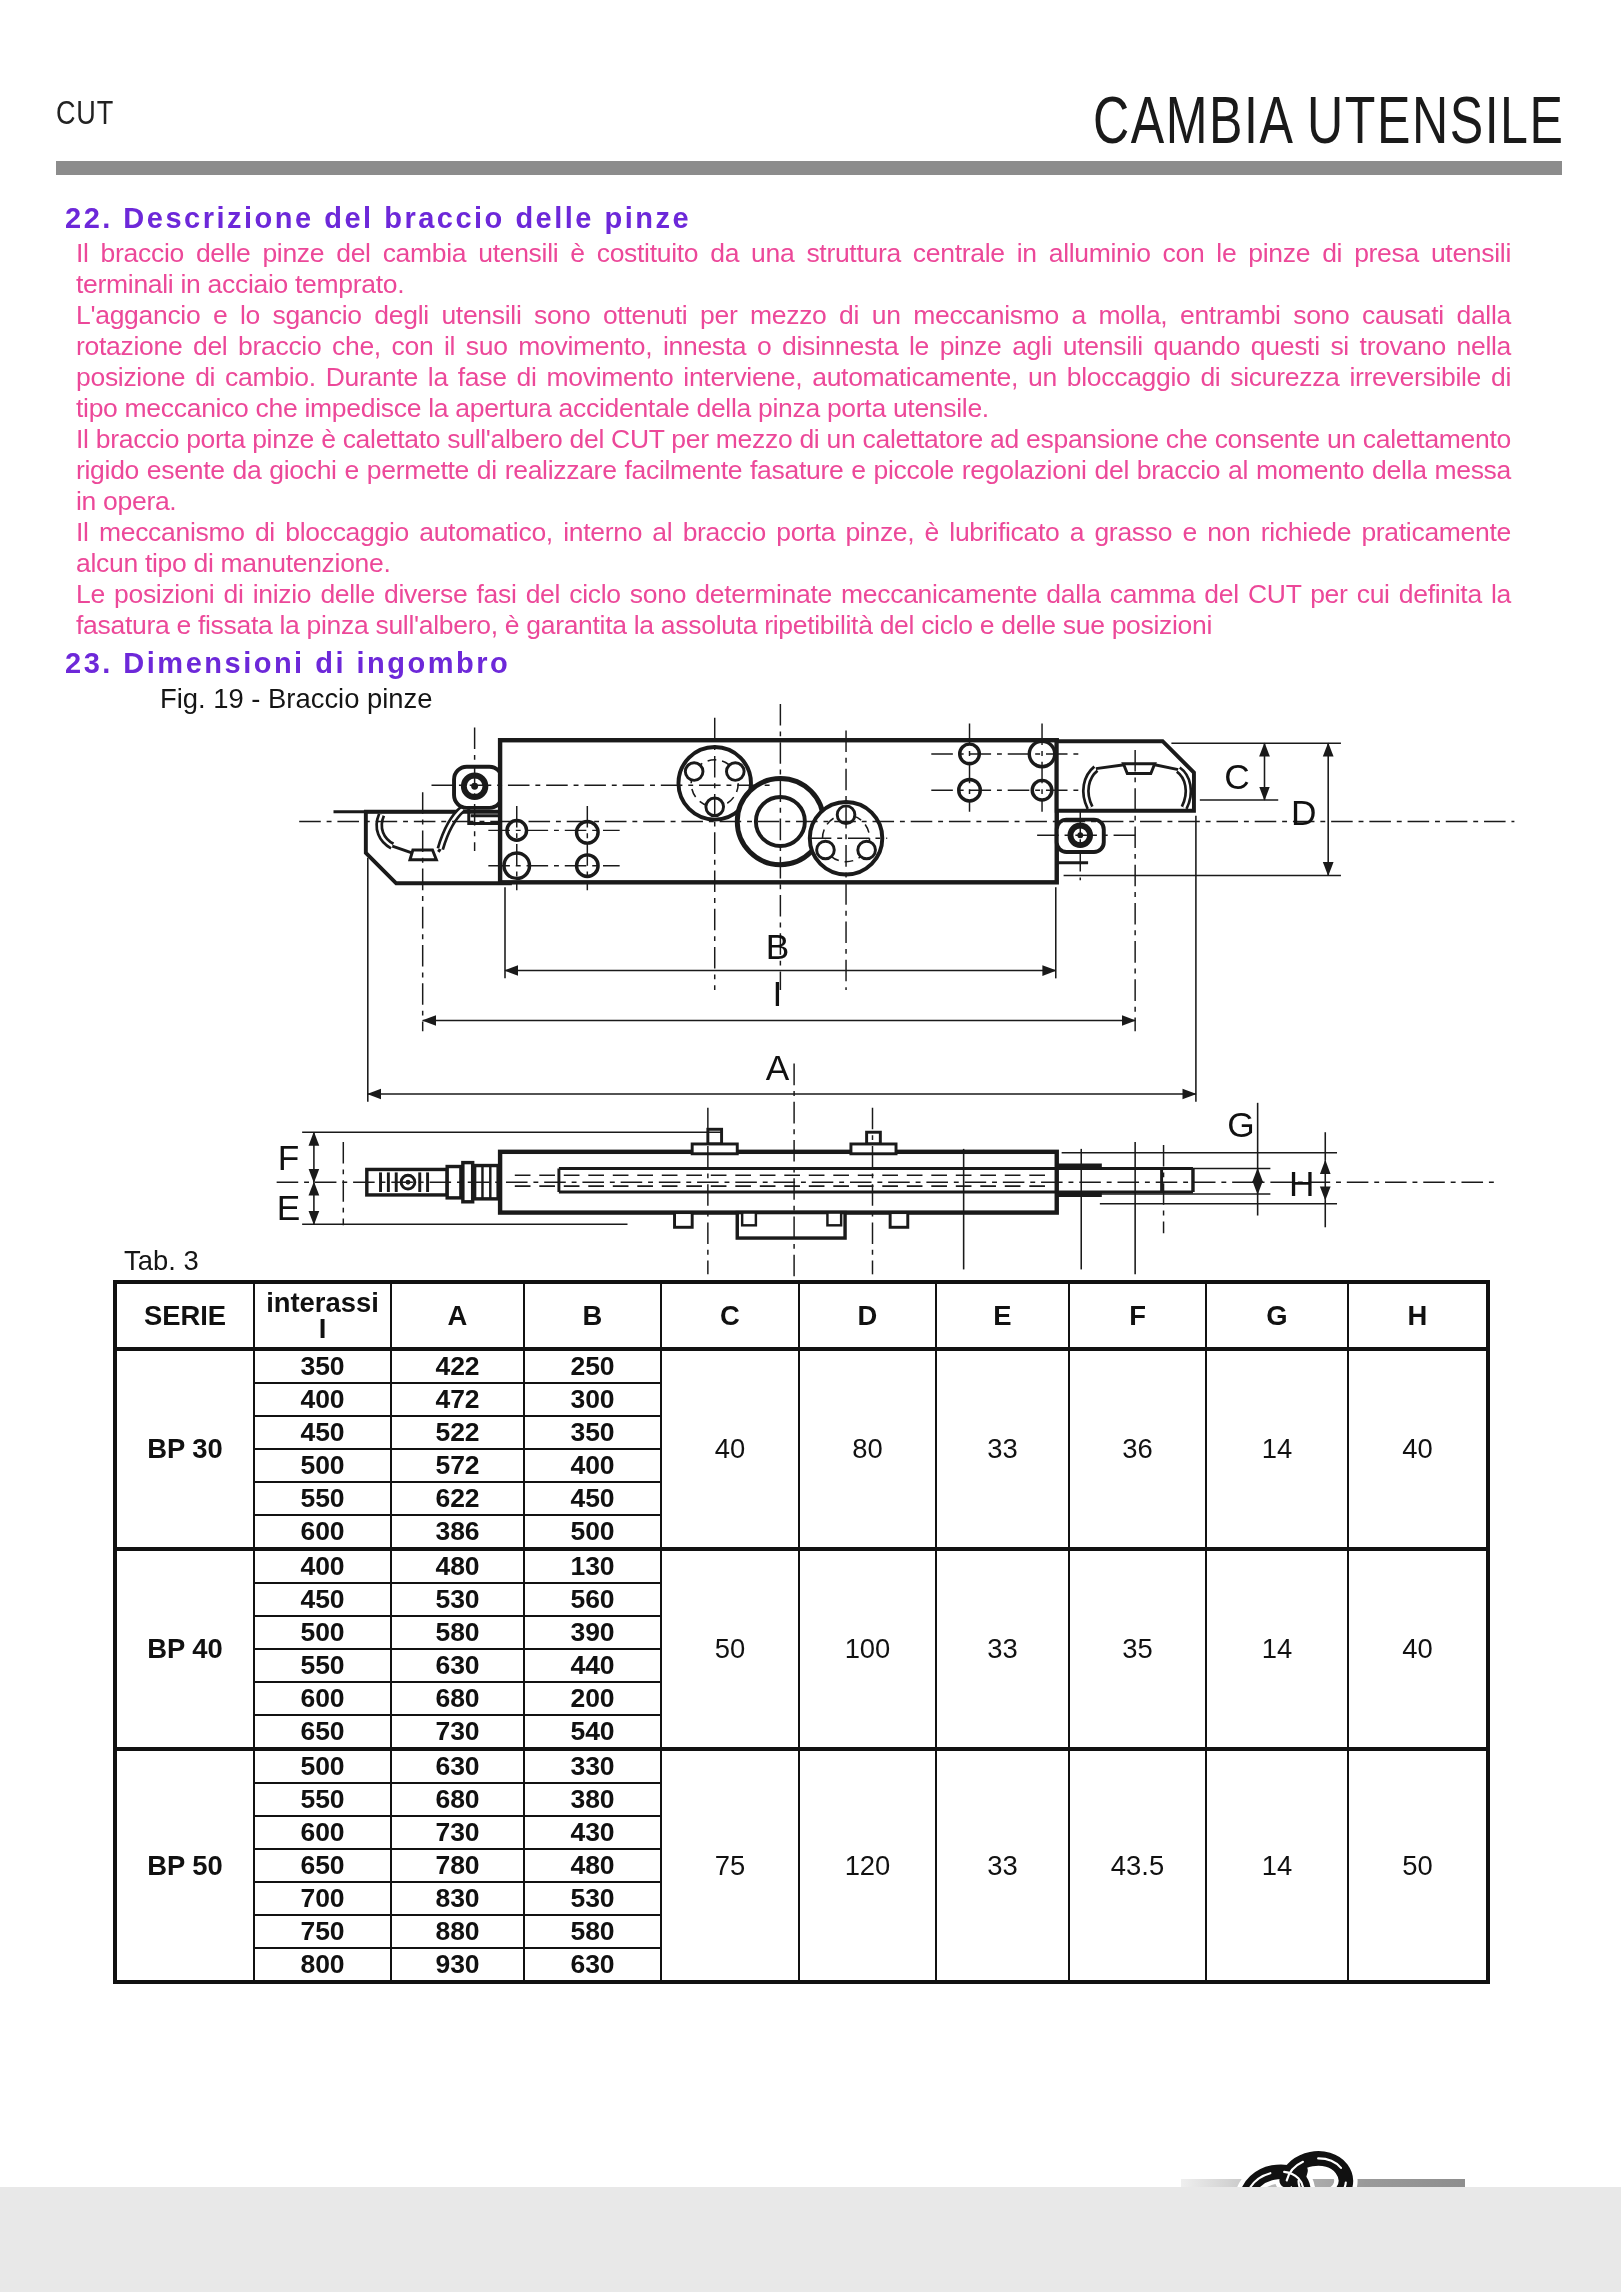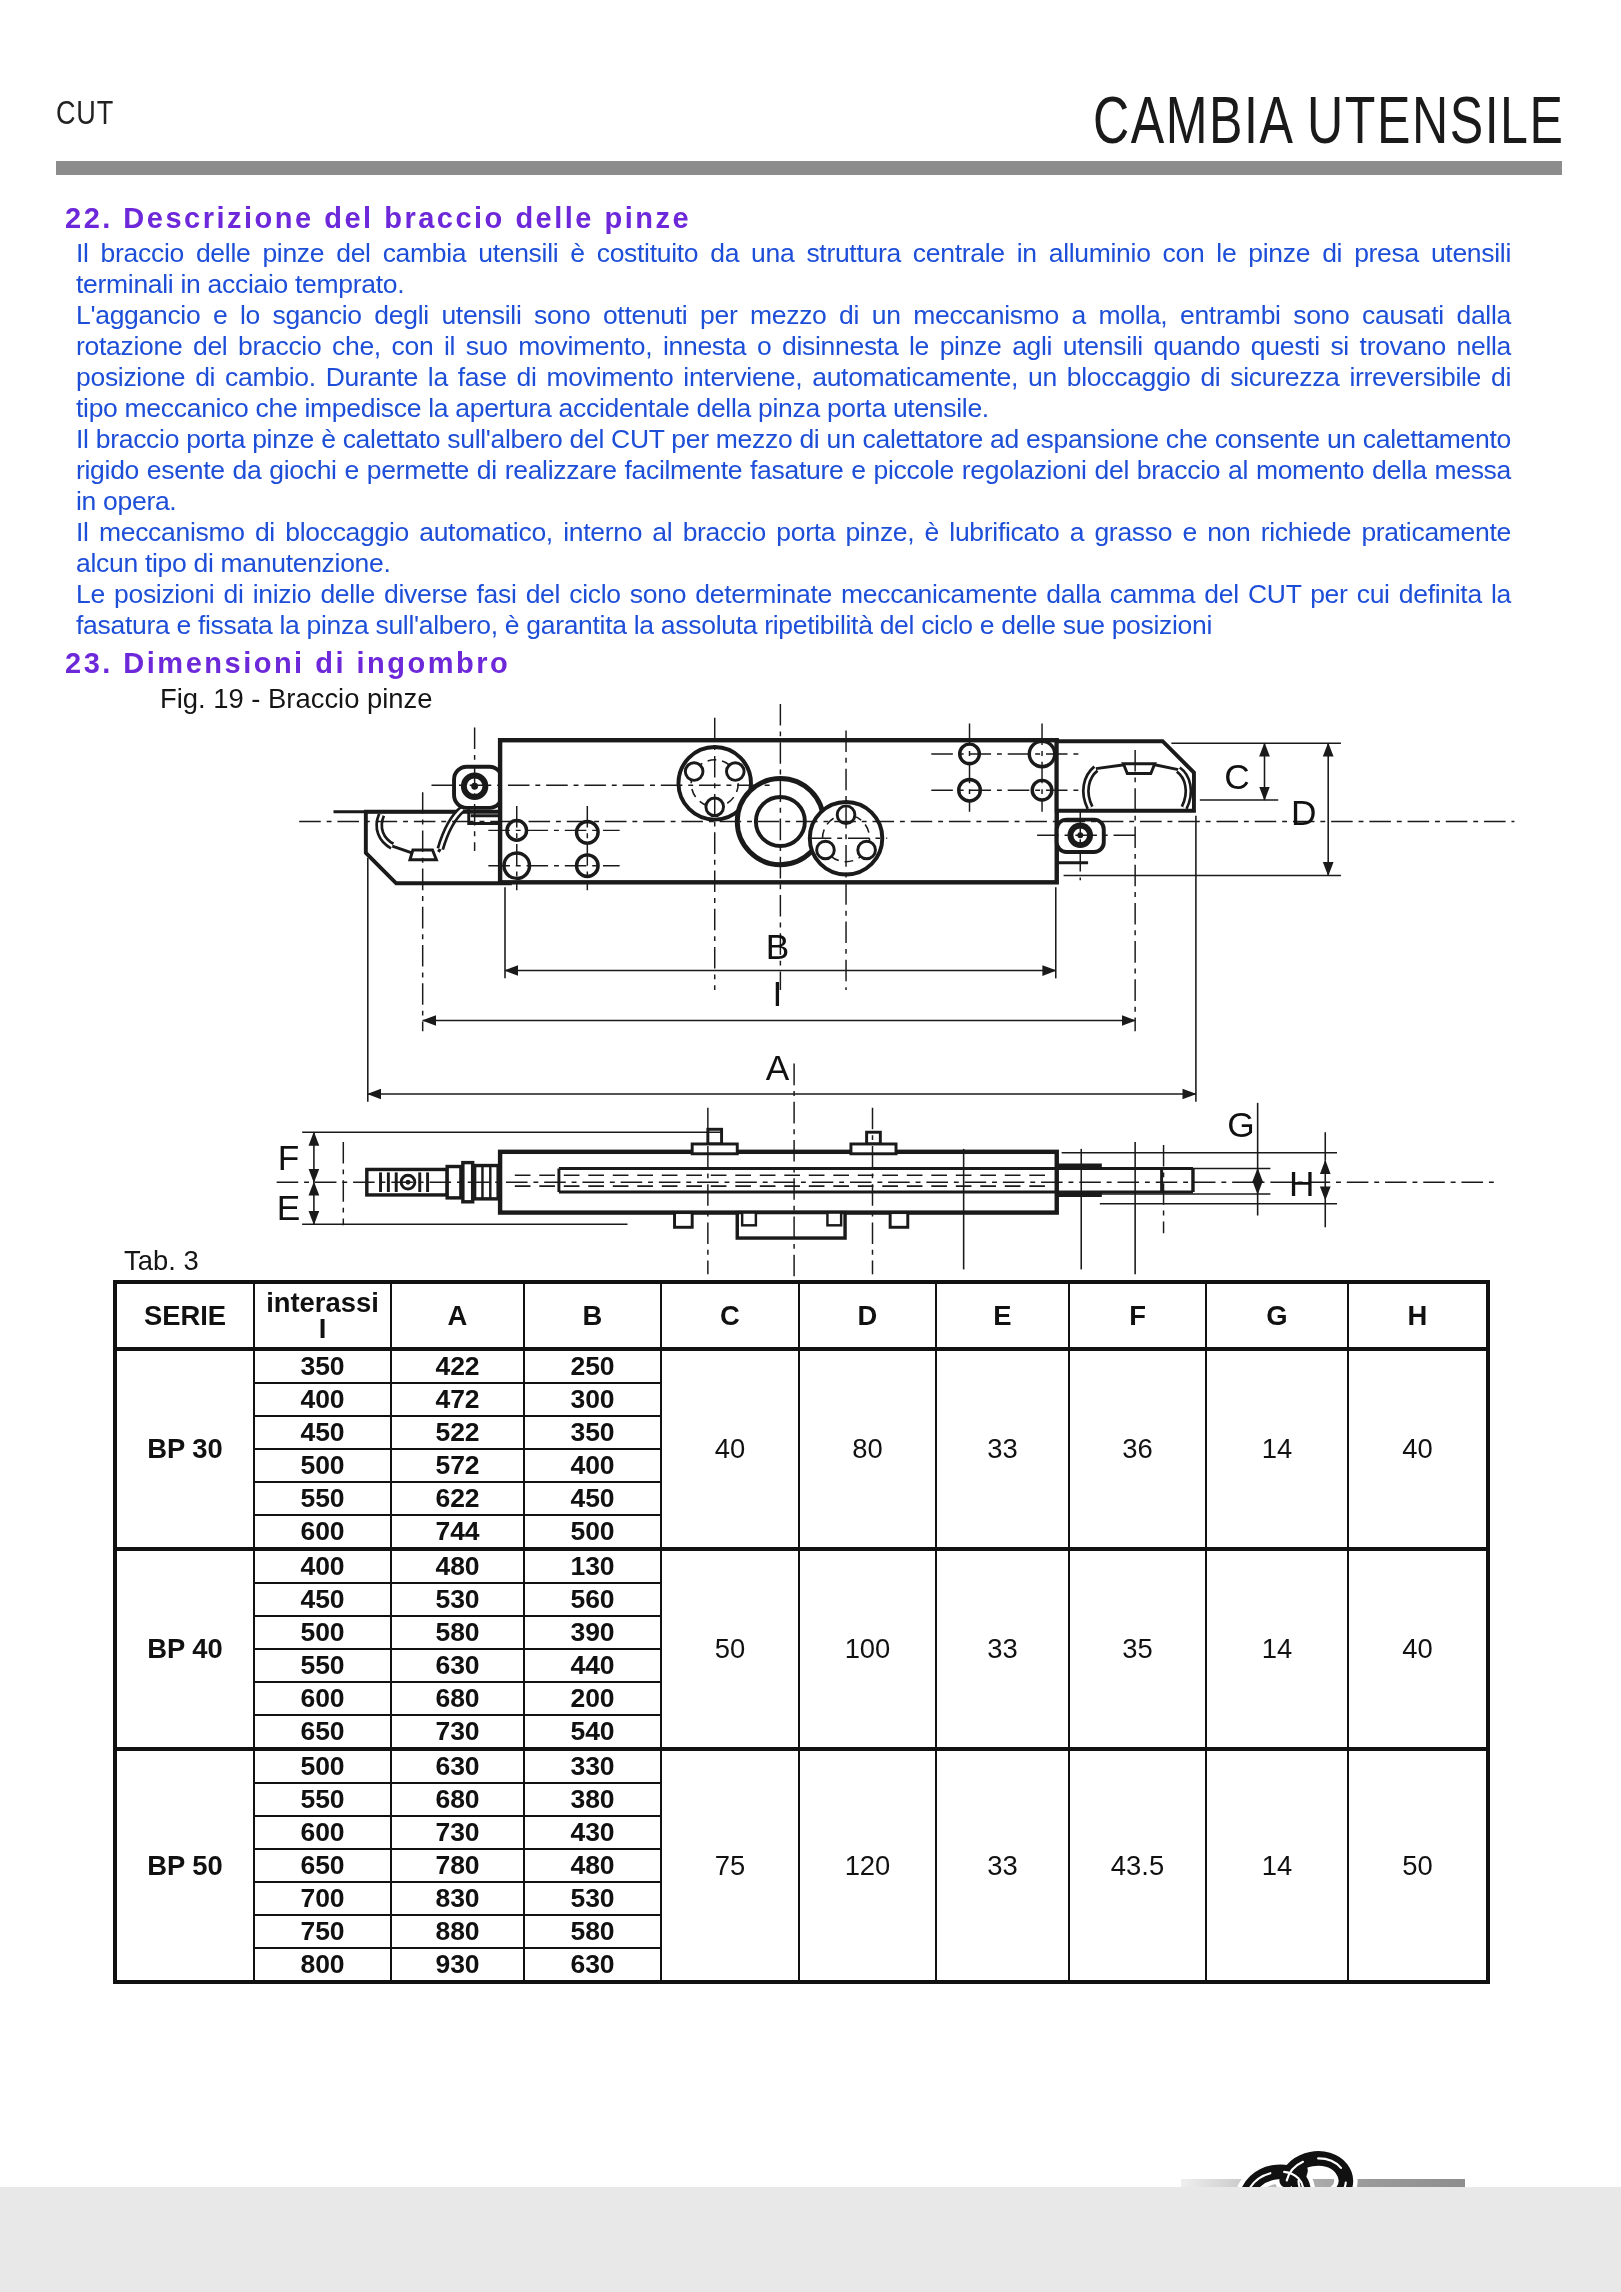--- a/index.html
+++ b/index.html
@@ -10,21 +10,21 @@
             transform:scaleX(0.82);transform-origin:0 50%;letter-spacing:1px;}
   .doc-title{position:absolute;right:57px;top:82px;font-size:66px;color:#1a1a1a;
              transform:scaleX(0.76);transform-origin:100% 50%;letter-spacing:2px;white-space:nowrap;}
   .header-bar{position:absolute;left:56px;top:161px;width:1506px;height:13.7px;background:#8c8c8c;}
   
   .sec-heading{position:absolute;left:65px;font-size:29px;font-weight:bold;color:#6d28d9;
                letter-spacing:2.5px;white-space:nowrap;}
   #h22{top:202px;}
   #h23{top:647px;}
   .body-text{position:absolute;left:76px;top:238px;width:1435px;font-size:26.5px;
-             line-height:31px;text-align:justify;letter-spacing:-0.3px;color:#1d4ed8;}
+             line-height:31px;text-align:justify;letter-spacing:-0.3px;color:#ec4899;}
   .body-text p{margin:0;}
   .fig-caption{position:absolute;left:160px;top:683px;font-size:27.4px;color:#151515;}
   .tab-label{position:absolute;left:124px;top:1245px;font-size:27.4px;color:#151515;}
   
   .drawing{position:absolute;left:147px;top:702px;width:1402px;height:588px;}
   .drawing svg{width:100%;height:100%;}
   .ol{stroke:#1a1a1a;fill:none;}
   .olw{stroke:#1a1a1a;fill:#ffffff;}
   .thin{stroke:#1a1a1a;stroke-width:1.6;fill:none;}
   .cl{stroke:#1a1a1a;stroke-width:1.5;fill:none;stroke-dasharray:22 6 5 6;}
@@ -309,21 +309,21 @@
           <td class="val-cell">572</td>
           <td class="val-cell">400</td>
         </tr>
         <tr>
           <td class="i-cell">550</td>
           <td class="val-cell">622</td>
           <td class="val-cell">450</td>
         </tr>
         <tr>
           <td class="i-cell">600</td>
-          <td class="val-cell">744</td>
+          <td class="val-cell">386</td>
           <td class="val-cell">500</td>
         </tr>
       </tbody>
     <tbody id="tbody-g2" class="g2">
         <tr>
           <td class="serie-cell" rowspan="6">BP 40</td>
           <td class="i-cell">400</td>
           <td class="val-cell">480</td>
           <td class="val-cell">130</td>
           <td class="cdefgh-cell" rowspan="6">50</td>

